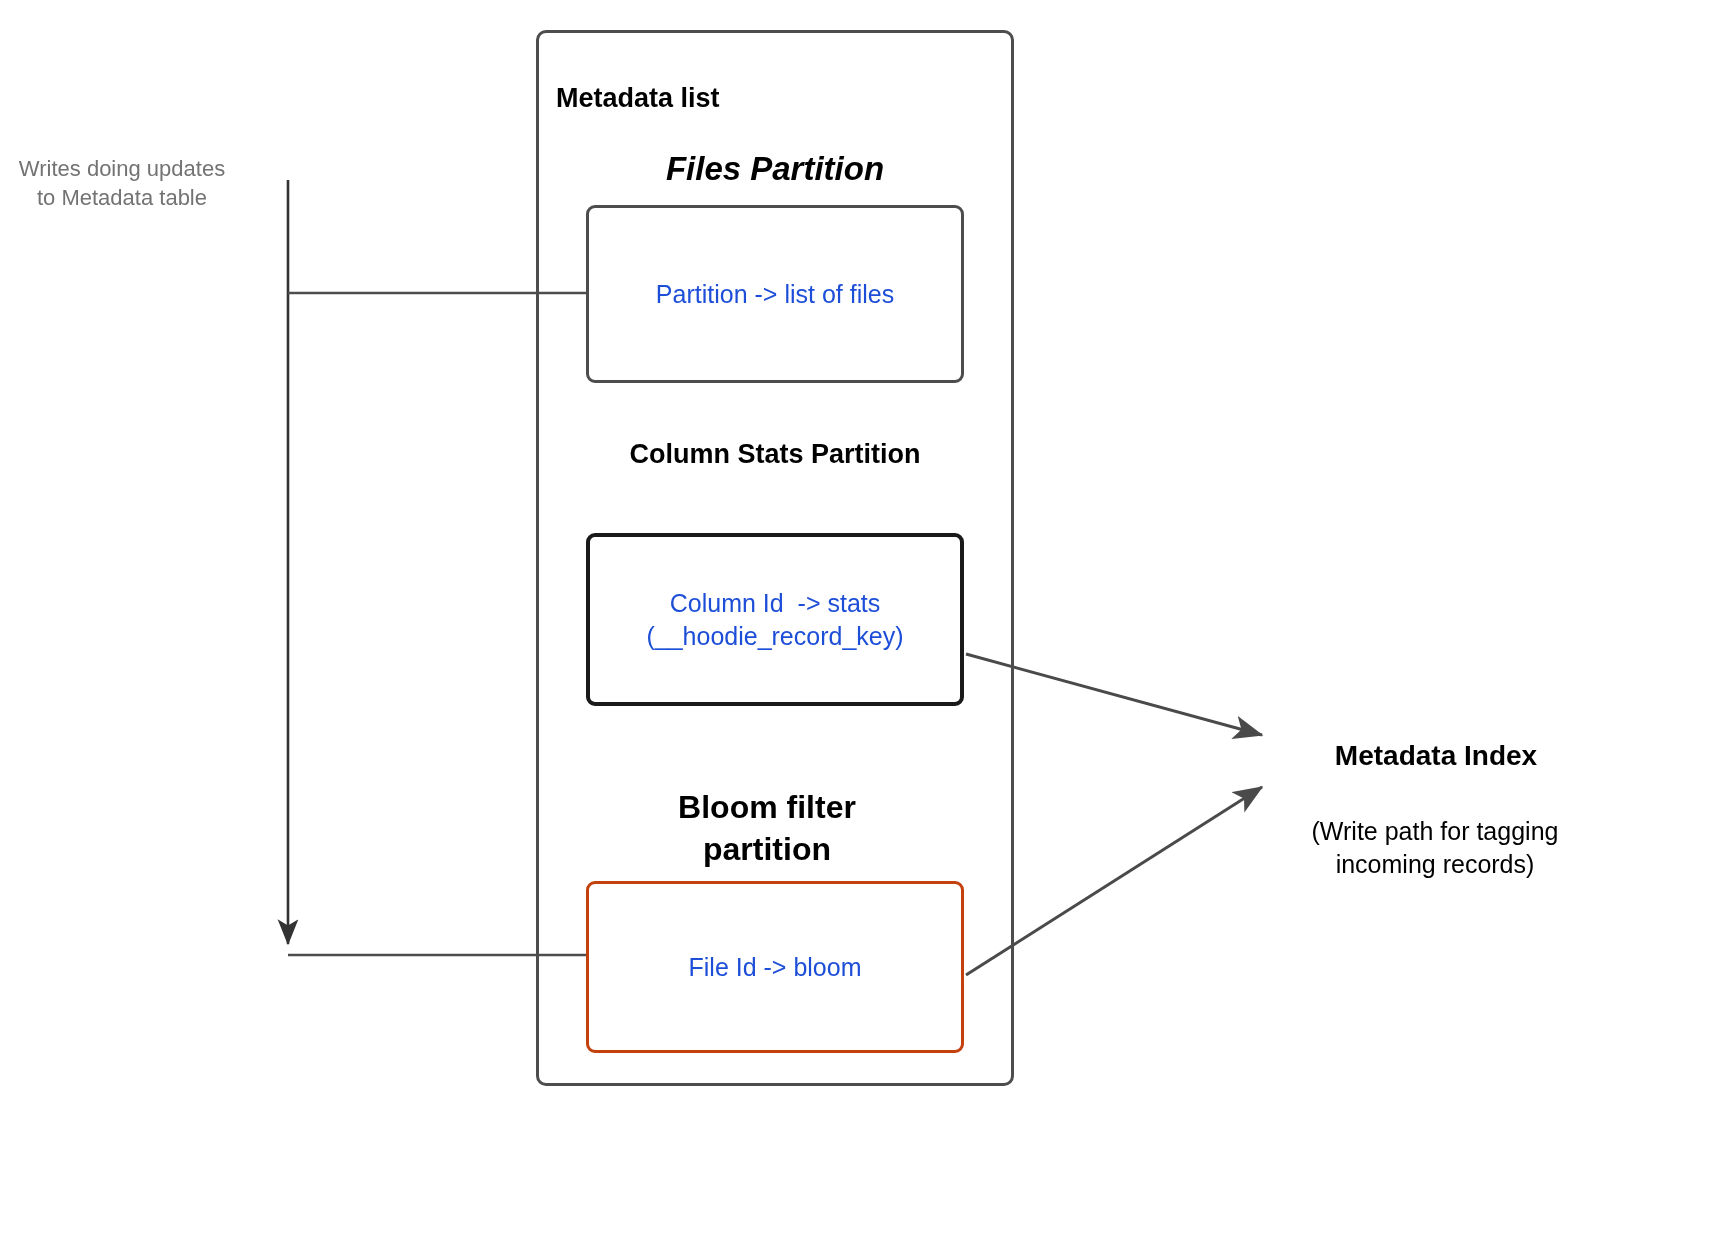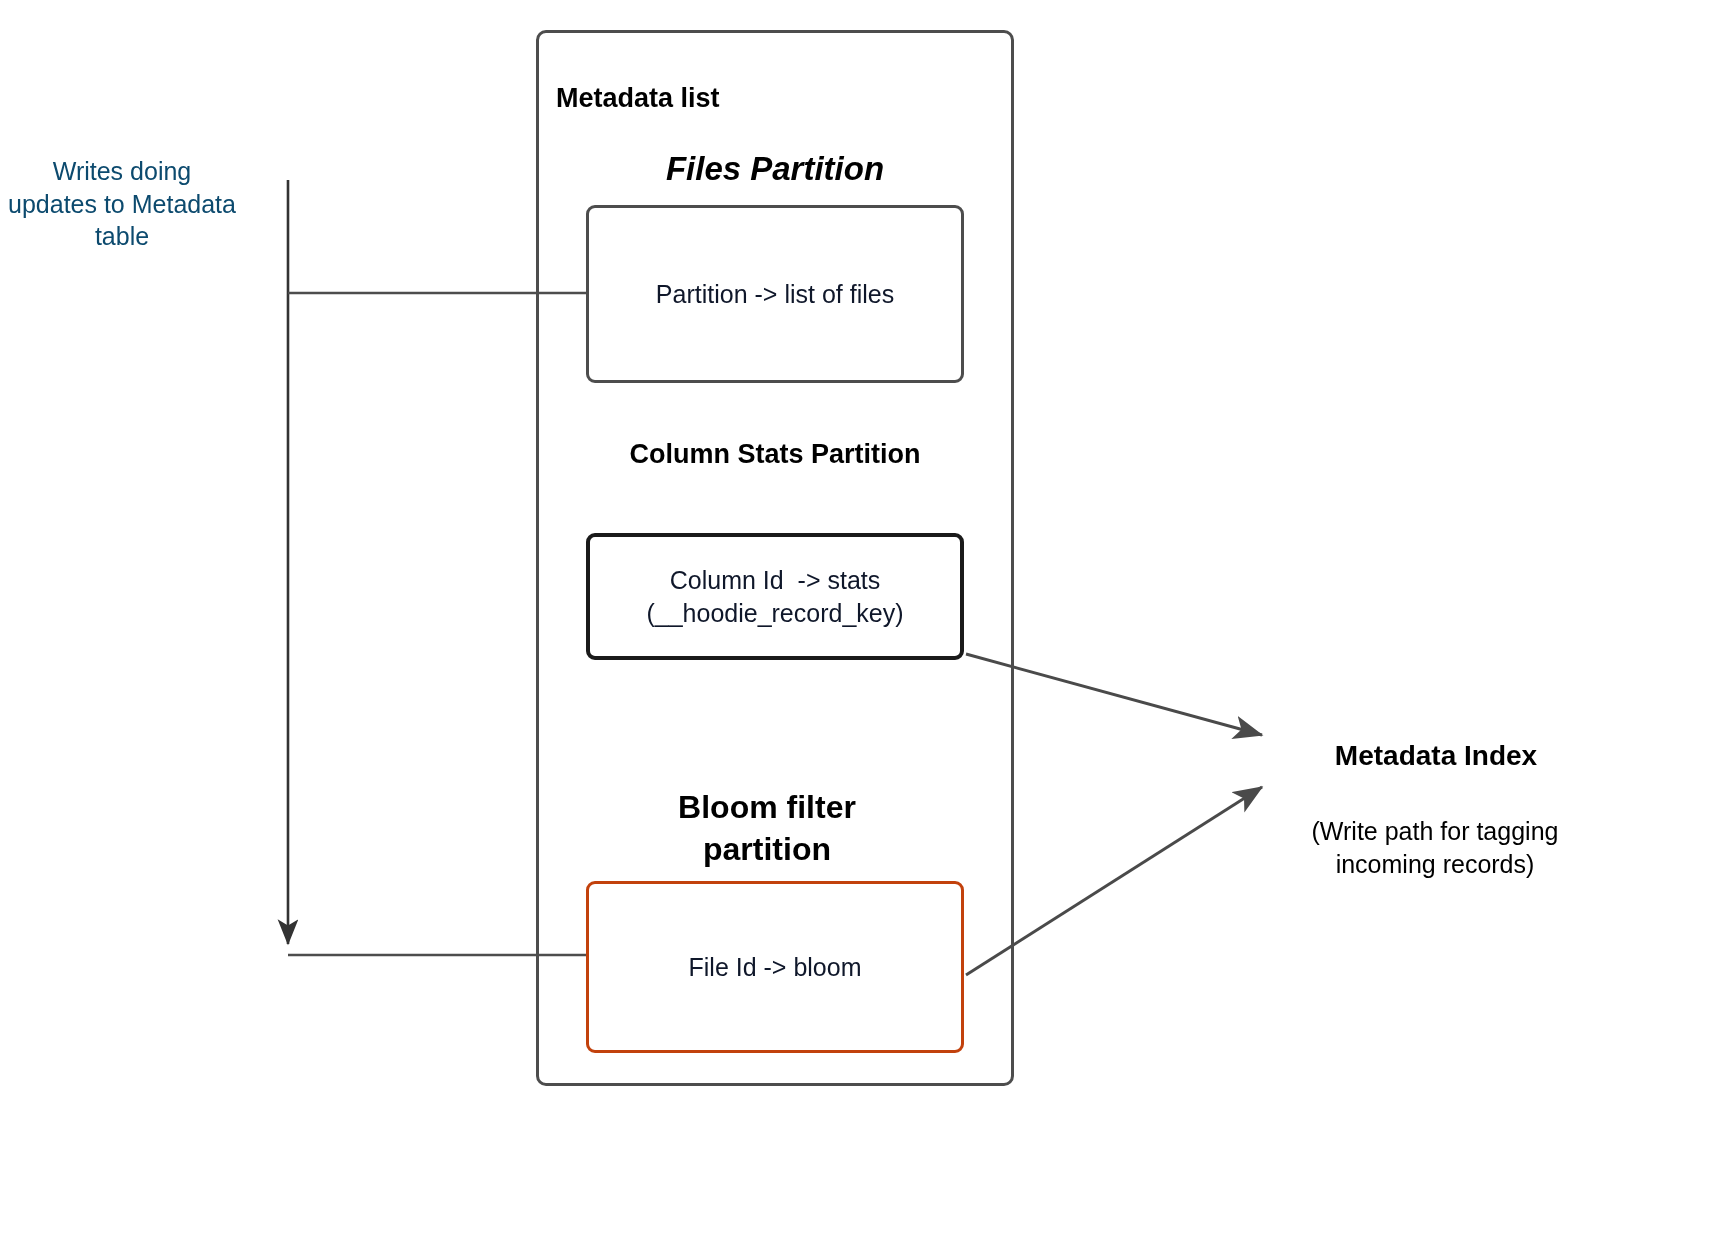--- a/index.html
+++ b/index.html
@@ -35,22 +35,22 @@
   }
   .bold {
     font-weight: bold;
   }
 
   
   #writes-label {
     left: 8px;
     top: 155px;
     width: 228px;
-    font-size: 25px;
-    color: #0c4a6e;
+    font-size: 22px;
+    color: #737373;
   }
 
   
   #metadata-table-box {
     position: absolute;
     left: 536px;
     top: 30px;
     width: 478px;
     height: 1056px;
     border: 3px solid #4d4d4d;
@@ -101,36 +101,36 @@
     left: 586px;
     top: 205px;
     width: 378px;
     height: 178px;
     border: 3px solid #4d4d4d;
   }
   #column-stats-box {
     left: 586px;
     top: 533px;
     width: 378px;
-    height: 127px;
+    height: 173px;
     border: 4px solid #1a1a1a;
   }
   #bloom-box {
     left: 586px;
     top: 881px;
     width: 378px;
     height: 172px;
     border: 3px solid #c2410c;
   }
   .box-text {
     font-size: 25px;
     text-align: center;
     line-height: 1.32;
     white-space: pre-wrap;
-    color: #0f172a;
+    color: #1d4ed8;
   }
 
   
   #metadata-index-title {
     left: 1286px;
     top: 738px;
     width: 300px;
     font-size: 28px;
   }
   #metadata-index-caption {

